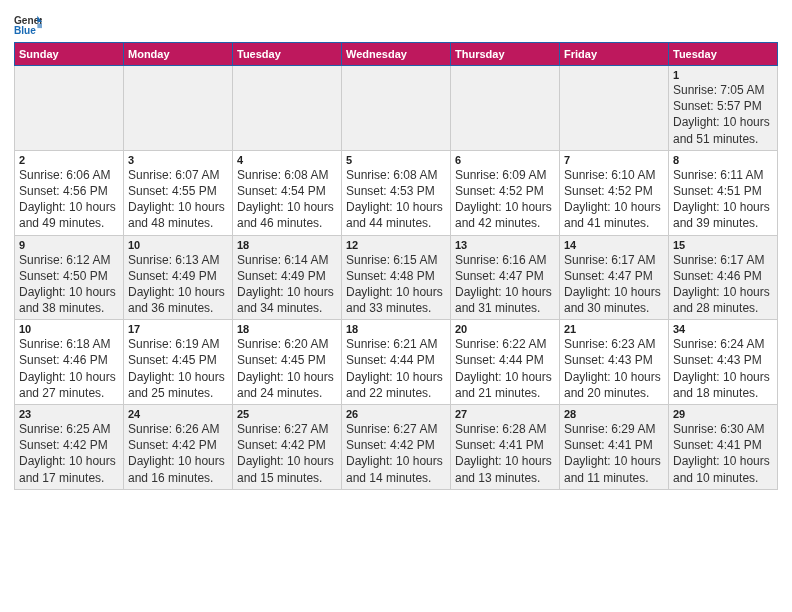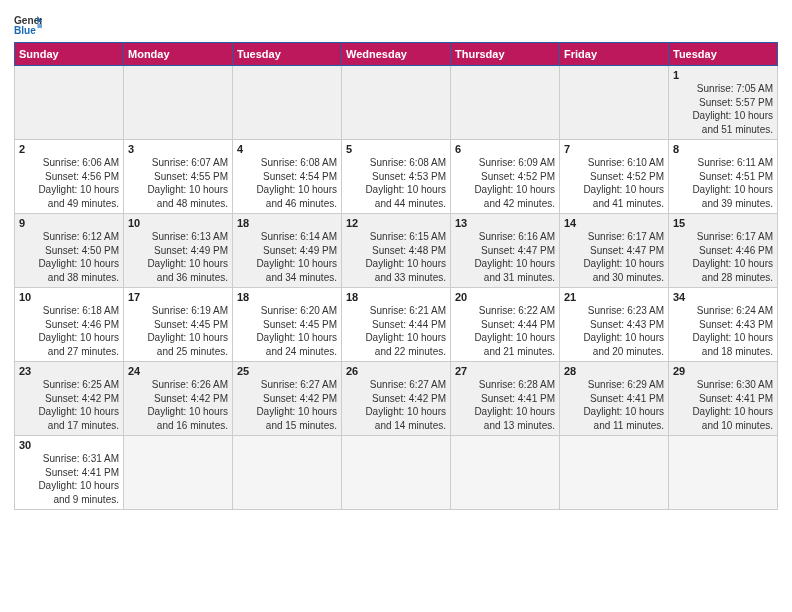--- a/index.html
+++ b/index.html
@@ -72,24 +72,23 @@
       
     }
     .day-num {
       font-weight: bold;
       font-size: 11px;
       color: #222;
       display: block;
       margin-bottom: 1px;
     }
     .day-info {
-      font-size: 10px;
+      font-size: 12px;
       color: #333;
       line-height: 1.35;
-      text-align: right;
     }
     td.empty {
       background: #f5f5f5;
     }
     td.has-day {
       background: #fff;
     }
     .row-shaded td {
       background: #f0f0f0;
     }
@@ -312,29 +311,15 @@
 Sunset: 4:41 PM
 Daylight: 10 hours and 11 minutes.</div>
           </td>
           <td class="has-day">
             <span class="day-num">29</span>
             <div class="day-info">Sunrise: 6:30 AM
 Sunset: 4:41 PM
 Daylight: 10 hours and 10 minutes.</div>
           </td>
         </tr>
-        <tr>
-          <td class="has-day">
-            <span class="day-num">30</span>
-            <div class="day-info">Sunrise: 6:31 AM
-Sunset: 4:41 PM
-Daylight: 10 hours and 9 minutes.</div>
-          </td>
-          <td class="empty"></td>
-          <td class="empty"></td>
-          <td class="empty"></td>
-          <td class="empty"></td>
-          <td class="empty"></td>
-          <td class="empty"></td>
-        </tr>
       </tbody>
   </table>
 </div>
 
 </body></html>

